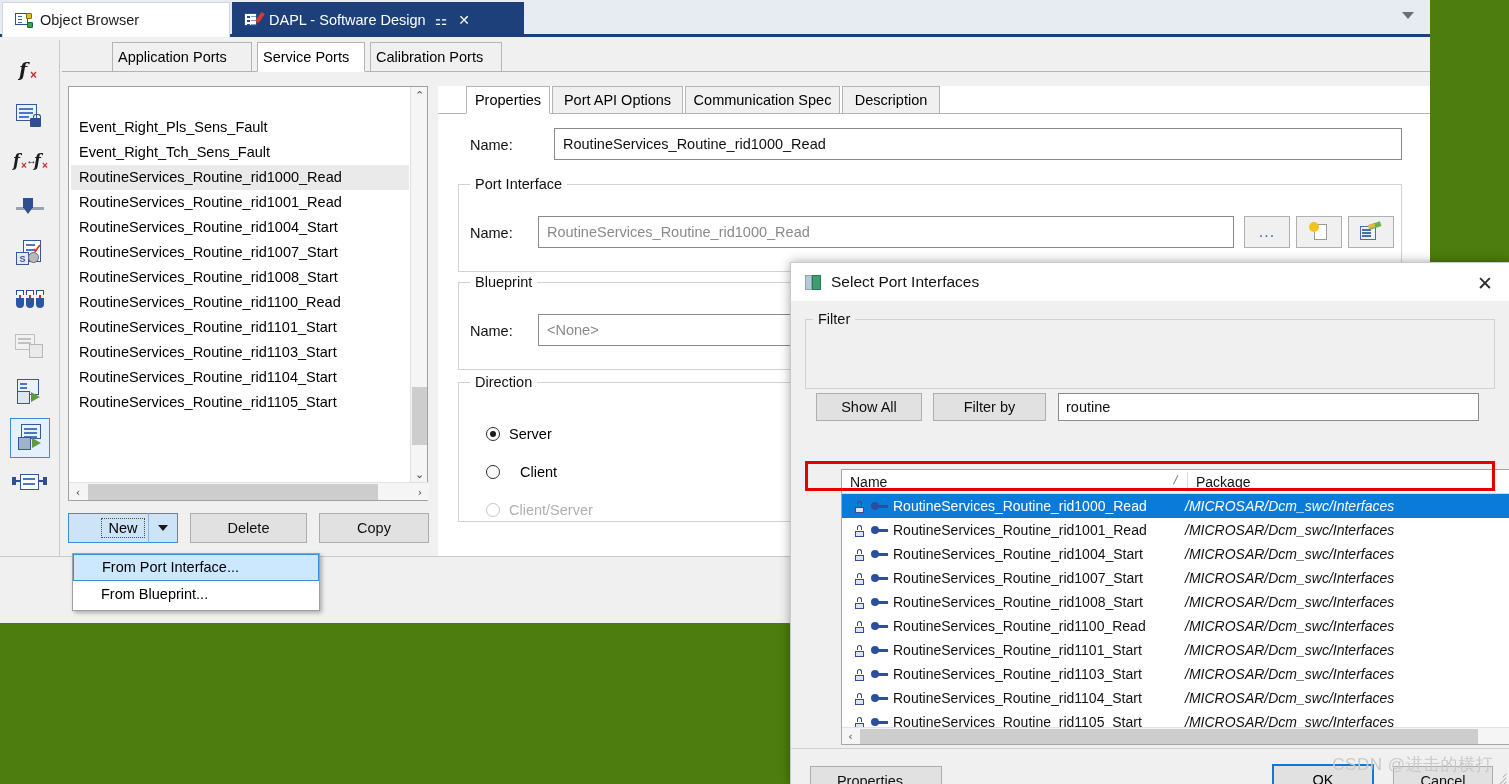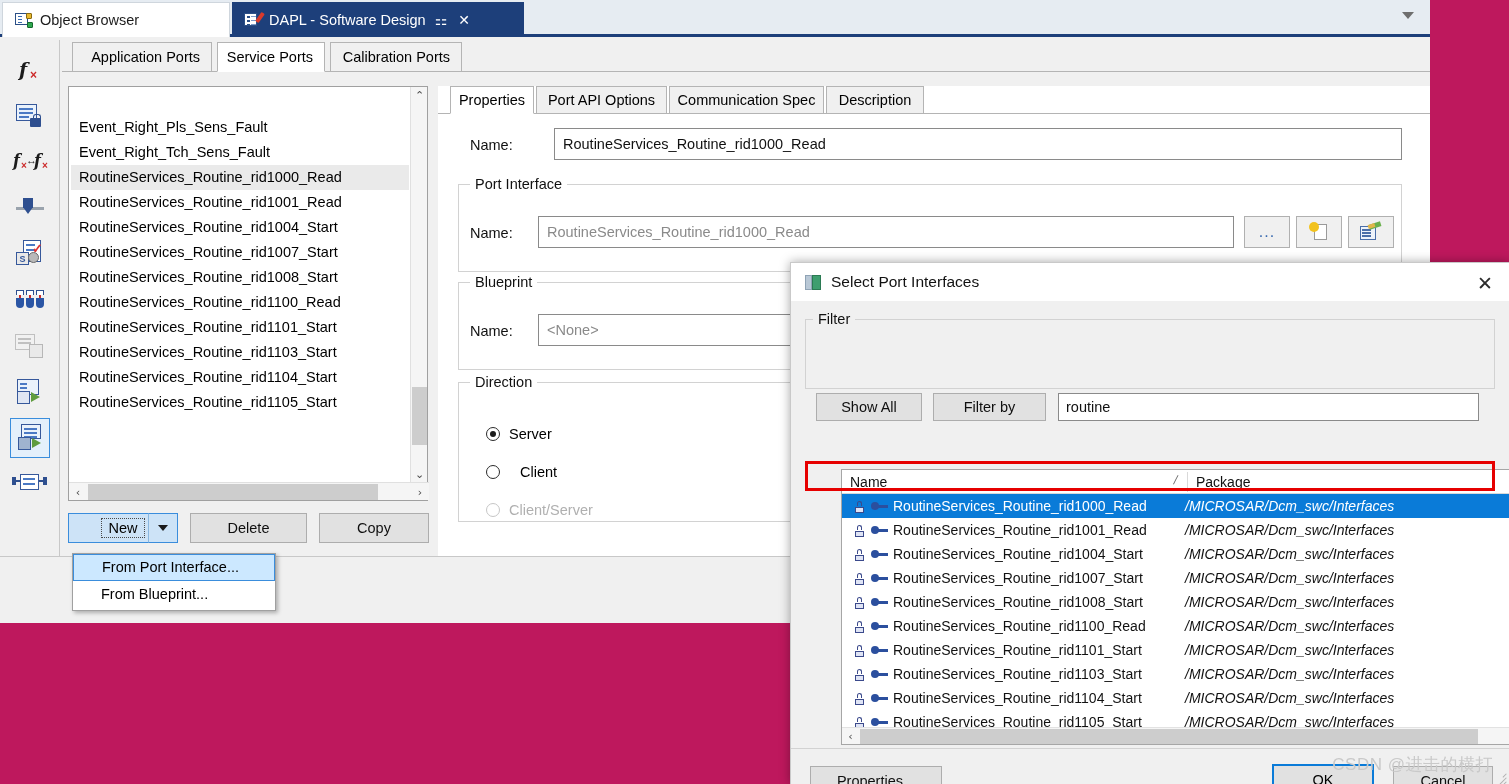--- a/index.html
+++ b/index.html
@@ -4,21 +4,21 @@
 <style>
   * { box-sizing: border-box; }
   html, body {
     margin: 0; padding: 0;
     background: #000000;
     font-family: "Liberation Sans", sans-serif;
   }
   #root {
     position: relative;
     width: 1509px; height: 784px;
-    background: #be185d;
+    background: #4d7c0f;
     overflow: hidden;
     font-size: 13px;
     color: #000;
   }
 
   
   #ide {
     position: absolute; left: 0; top: 0;
     width: 1430px; height: 623px;
     background: #f0f0f0;
@@ -96,24 +96,24 @@
     border-top: 7px solid #6e6e6e;
   }
 
   
   #innertabs {
     position: absolute; left: 62px; top: 42px; width: 1368px; height: 30px;
     border-bottom: 1px solid #b4b4b4;
   }
   .itab {
     position: absolute; top: 0; height: 30px;
-    display: flex; align-items: center; justify-content: flex-end;
-    padding: 0 11px; font-size: 14.5px;
+    display: flex; align-items: center; justify-content: flex-start;
+    padding: 0 5px; font-size: 14.5px;
     background: #f0f0f0; border: 1px solid #b4b4b4;
-    cursor: pointer; white-space: nowrap;
+    cursor: pointer; white-space: nowrap; margin-left: 40px;
   }
   .itab.sel { background: #ffffff; border-bottom: 1px solid #ffffff; }
 
   
   #rail {
     position: absolute; left: 0; top: 40px; width: 60px; height: 583px;
     background: #f0f0f0; border-right: 1px solid #c8c8c8;
   }
   .railbtn {
     position: absolute; left: 10px; width: 40px; height: 40px;
@@ -212,21 +212,21 @@
   }
   #newbtn-arrow i {
     width:0;height:0;border-left:5px solid transparent;border-right:5px solid transparent;
     border-top:6px solid #1b1b1b; display:block;
   }
   #deletebtn { position: absolute; left: 190px; top: 513px; width: 117px; height: 30px; }
   #copybtn   { position: absolute; left: 319px; top: 513px; width: 110px; height: 30px; }
 
   
   #newmenu {
-    position: absolute; left: 72px; top: 553px; width: 204px; height: 58px;
+    position: absolute; left: 72px; top: 553px; width: 248px; height: 58px;
     background: #ffffff; border: 1px solid #a0a0a0;
     box-shadow: 2px 2px 4px rgba(0,0,0,.28);
   }
   .menuitem {
     height: 27px; line-height: 27px; padding-left: 28px;
     font-size: 14.5px; cursor: pointer; white-space: nowrap;
   }
   .menuitem.hl { background: #cce8ff; border: 1px solid #3a8ddc; line-height: 25px; }
   #actionbar {
     position: absolute; left: 0; top: 556px; width: 1430px; height: 67px;
@@ -237,20 +237,21 @@
   #proppanel {
     position: absolute; left: 438px; top: 86px; width: 992px; height: 470px;
     background: #ffffff;
   }
   .ptab {
     position: absolute; top: 0; height: 28px;
     display: flex; align-items: center; justify-content: center;
     padding: 12px 10px; font-size: 14.5px;
     border: 1px solid #b4b4b4; background: #f0f0f0; cursor: pointer;
     white-space: nowrap;
+    margin-left: 16px;
   }
   .ptab.sel { background: #ffffff; border-bottom: 1px solid #ffffff; }
   #ptabline {
     position: absolute; left: 0; top: 27px; width: 992px; height: 1px; background: #b4b4b4;
   }
   .fieldlabel {
     position: absolute; font-size: 14.5px; color: #111;
   }
   .textbox {
     position: absolute; background: #ffffff; border: 1px solid #8a8a8a;

